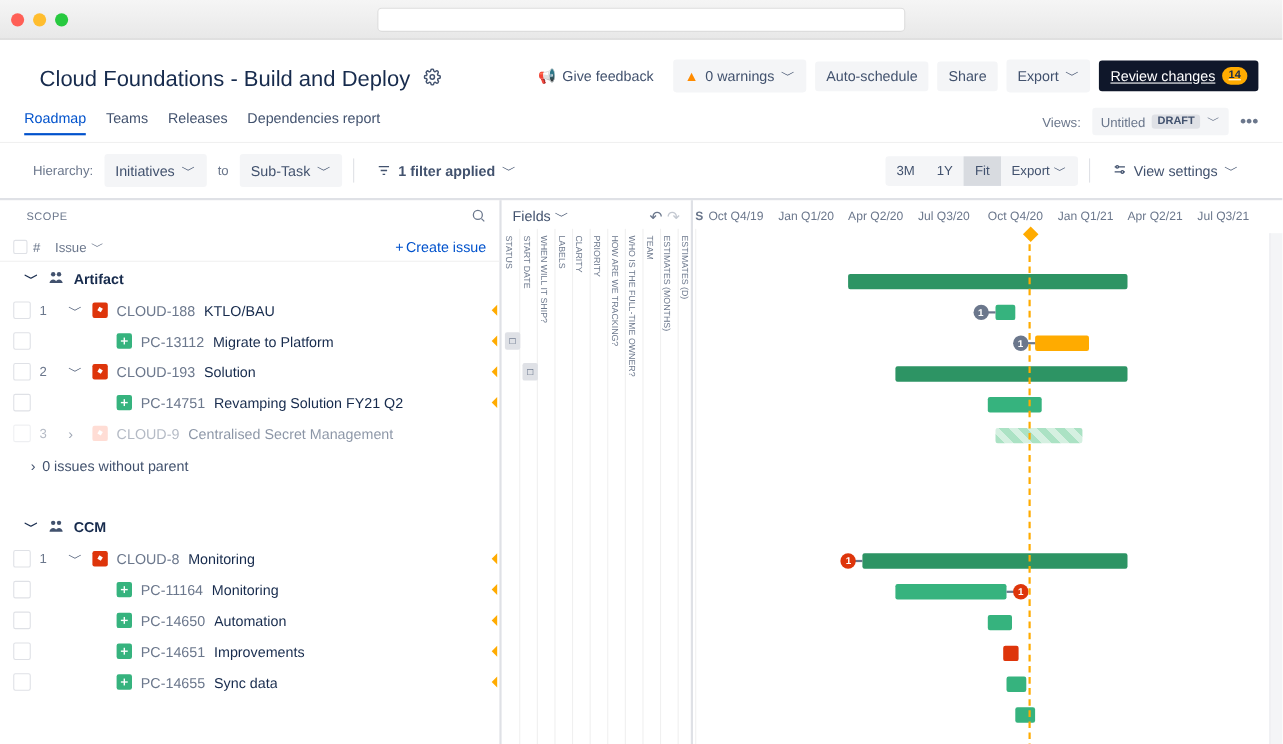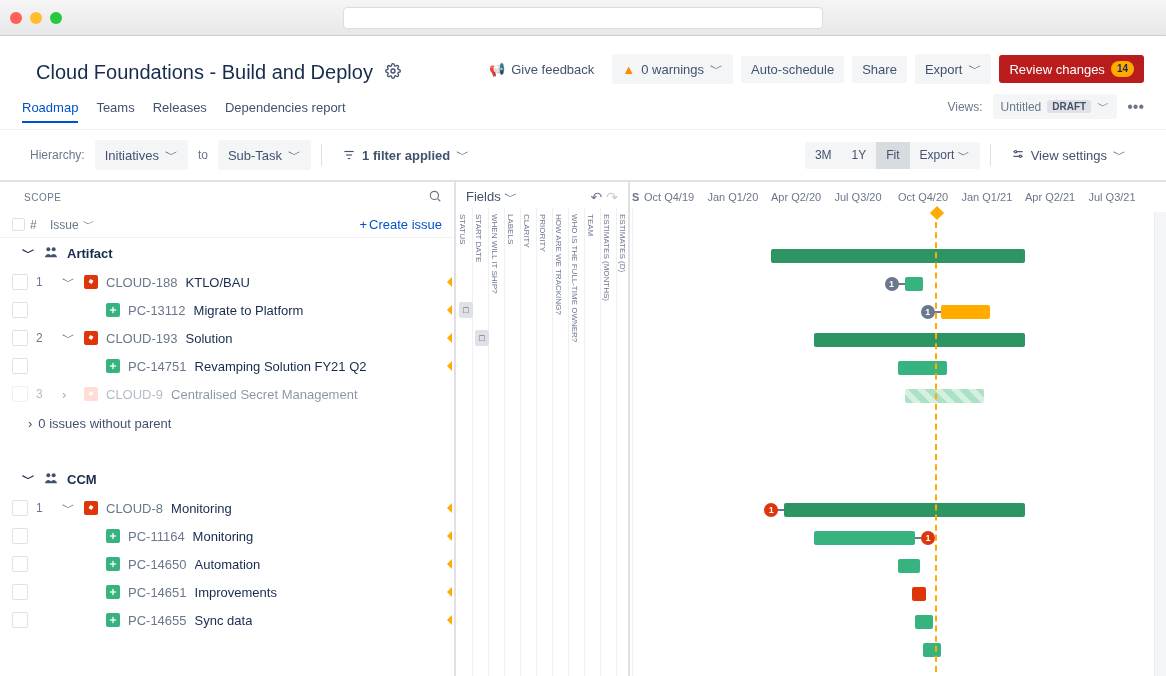--- a/index.html
+++ b/index.html
@@ -11,24 +11,24 @@
 .dot.yellow { background: #ffbd2e; }
 .dot.green { background: #27c93f; }
 .url-bar { position:absolute; left:50%; transform:translateX(-50%); width:480px; height:22px; background:#fff; border:1px solid #ddd; border-radius:4px; }
 .header { display:flex; align-items:flex-end; justify-content:space-between; padding:18px 22px 10px 36px; }
 .title-row { display:flex; align-items:center; gap:12px; }
 .title { font-size:20px; font-weight:500; color:#172B4D; }
 .gear-icon { color:#42526E; font-size:16px; }
 .actions { display:flex; align-items:center; gap:8px; }
 .btn { display:inline-flex; align-items:center; gap:6px; background:#F4F5F7; color:#42526E; border:none; border-radius:3px; padding:6px 10px; font-size:13px; cursor:pointer; }
 .btn.ghost { background:transparent; }
-.btn.primary { background:#b91c1c; color:#fff; }
+.btn.primary { background:#0f172a; color:#fff;text-decoration:underline; }
 .badge-num { background:#FFAB00; color:#172B4D; border-radius:8px; padding:0 6px; font-size:10px; font-weight:700; line-height:16px; }
 .warn-ico { color:#FF8B00; }
-.tabs-row { display:flex; align-items:flex-start; justify-content:space-between; padding:0 22px; border-bottom: none; }
+.tabs-row { display:flex; align-items:flex-end; justify-content:space-between; padding:0 22px; border-bottom: none; }
 .tabs { display:flex; gap:18px; }
 .tab { padding:6px 0; color:#42526E; font-size:13px; cursor:pointer; }
 .tab.active { color:#0052CC; border-bottom:2px solid #0052CC; font-weight:500; }
 .views { display:flex; align-items:center; gap:10px; color:#6B778C; font-size:12px; }
 .view-pill { background:#F4F5F7; border-radius:3px; padding:4px 8px; display:inline-flex; align-items:center; gap:6px; }
 .draft { background:#DFE1E6; color:#42526E; border-radius:3px; padding:1px 5px; font-size:10px; font-weight:700; }
 .filterbar { display:flex; align-items:center; justify-content:space-between; padding:10px 30px; border-top:1px solid #f0f0f0; margin-top:6px; }
 .filter-left { display:flex; align-items:center; gap:10px; }
 .filter-right { display:flex; align-items:center; gap:10px; }
 .seg { display:flex; background:#F4F5F7; border-radius:3px; overflow:hidden; }

